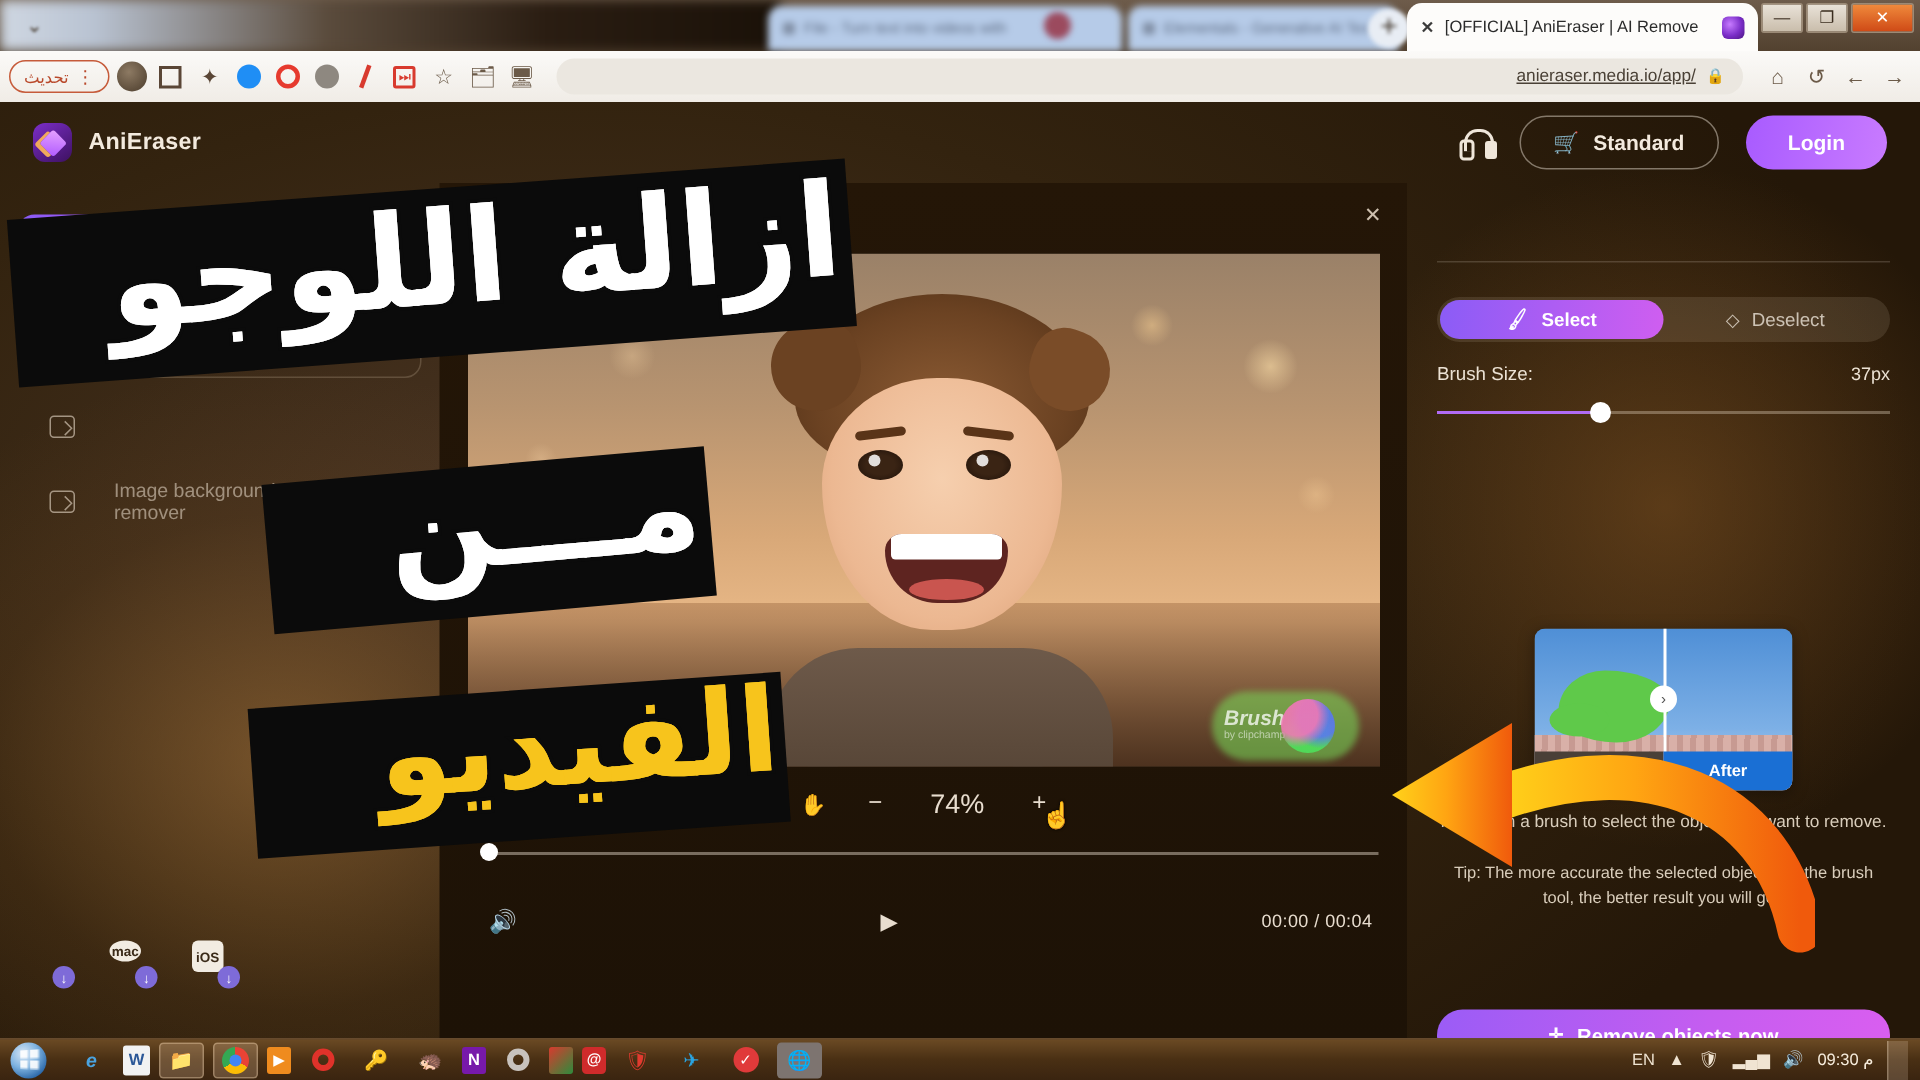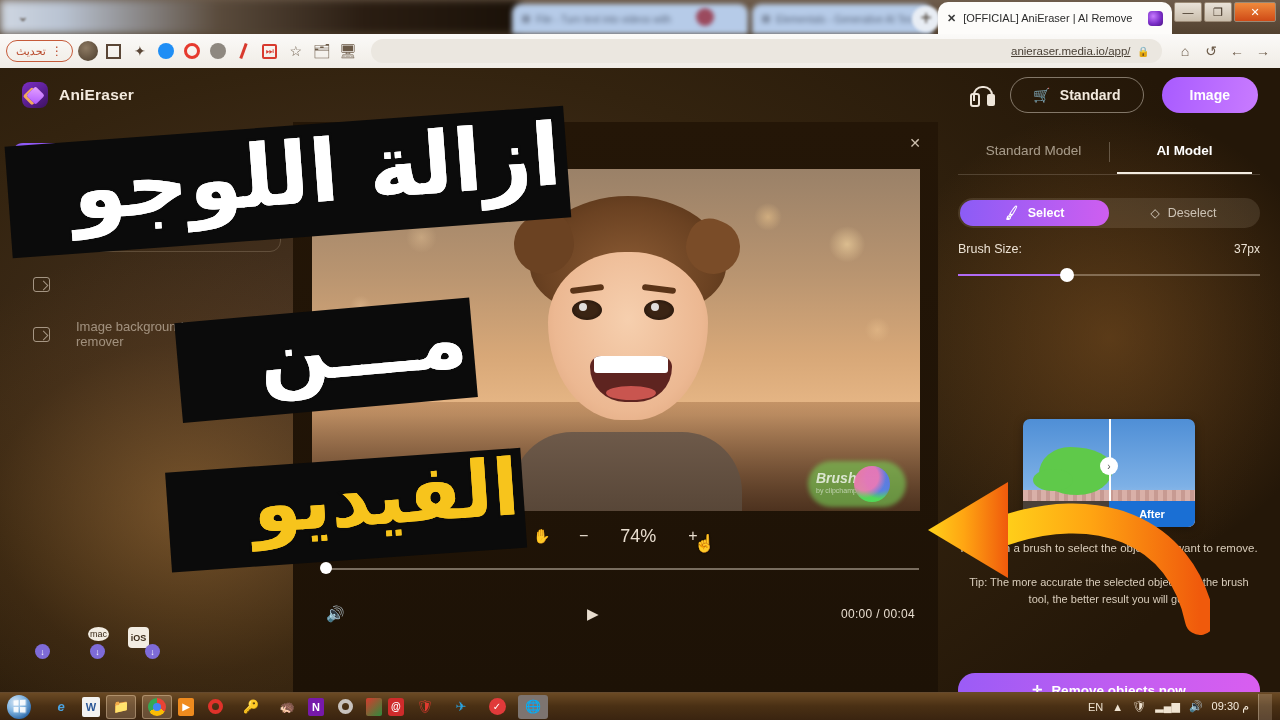--- a/index.html
+++ b/index.html
@@ -212,21 +212,21 @@
     position: absolute; left: 18px; top: 505px; display: flex; gap: 27px;
   }
   .dl-ic { position: relative; width: 28px; height: 28px; }
   .dl-win { background:
     linear-gradient(#f2ece2,#f2ece2) 0 0/9px 9px no-repeat,
     linear-gradient(#f2ece2,#f2ece2) 12px 0/9px 9px no-repeat,
     linear-gradient(#f2ece2,#f2ece2) 0 12px/9px 9px no-repeat,
     linear-gradient(#f2ece2,#f2ece2) 12px 12px/9px 9px no-repeat;
     width:21px;height:21px;}
   .dl-circ { width:21px;height:14px;border-radius:50%;background:#f2ece2;color:#3a2a18;
-             font-size:9px;display:flex;align-items:center;justify-content:center;font-weight:400;margin-left:15px;}
+             font-size:9px;display:flex;align-items:center;justify-content:center;font-weight:700;}
   .dl-sq { width:21px;height:21px;border-radius:4px;background:#f2ece2;color:#3a2a18;
            font-size:9px;display:flex;align-items:center;justify-content:center;font-weight:700;}
   .dl-badge {
     position: absolute; right: -4px; bottom: -4px; width: 15px; height: 15px;
     border-radius: 50%; background: #7e6bd8; color: #fff; font-size: 9px;
     display: flex; align-items: center; justify-content: center;
   }
 
   
   .canvas {
@@ -580,21 +580,21 @@
             <i class="lozenge"></i>
           </span>
         <span class="brand-name">AniEraser</span>
       </div>
       <div class="header-right">
         <span class="support-ic"></span>
         <div class="pricing-btn">
           <span class="cart-ic">🛒</span>
           <span>Standard</span>
         </div>
-        <div class="login-btn">Image</div>
+        <div class="login-btn">Login</div>
       </div>
     </div>
 
     <div class="sidebar">
       <div class="side-primary">
         <span class="vic">
             <i></i>
           </span>
         <span>Image / Video object remover</span>
       </div>
@@ -670,25 +670,20 @@
       </div>
 
       <div class="ctrl-row">
         <span class="vol-ic">🔊</span>
         <span class="play-ic">▶</span>
         <span class="time-txt">00:00 / 00:04</span>
       </div>
     </div>
 
     <div class="rpanel">
-      <div class="model-tabs">
-        <div class="mtab">Standard Model</div>
-        <div class="mtab active">AI Model</div>
-        <div class="mtab-sep"></div>
-      </div>
       <div class="mtab-underline"></div>
 
       <div class="seg">
         <div class="seg-btn active">
           <span class="brush-ic">🖌</span>
           <span>Select</span>
         </div>
         <div class="seg-btn">
           <span class="eraser-ic">◇</span>
           <span>Deselect</span>

